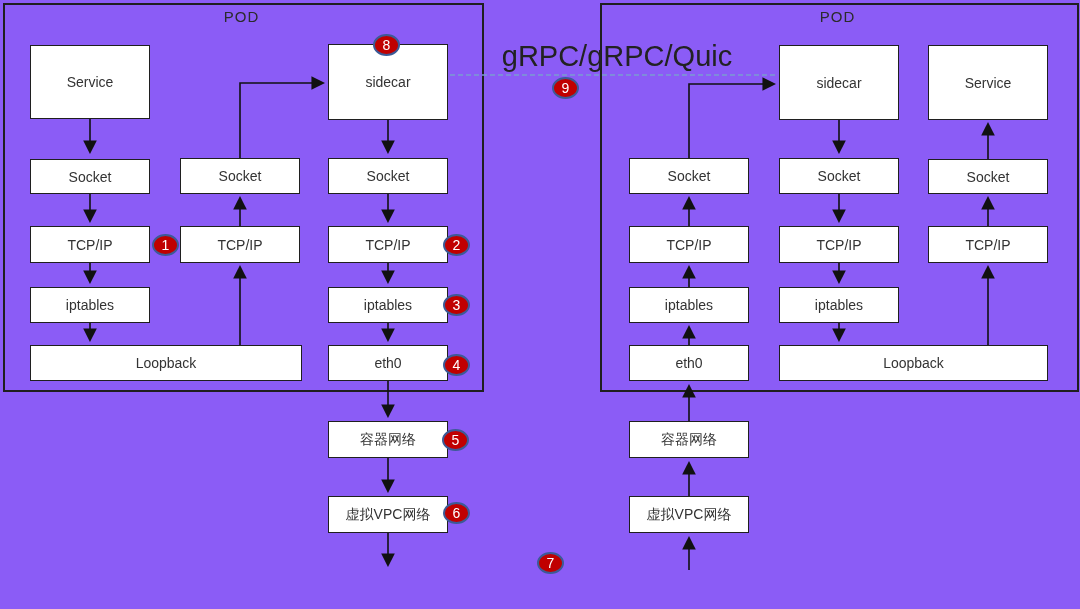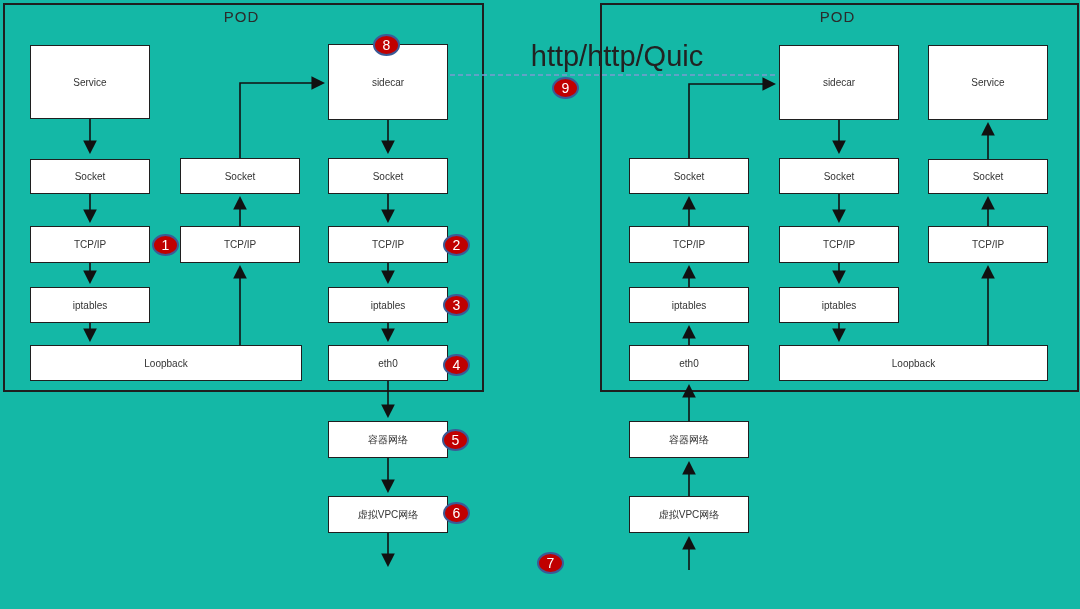--- a/index.html
+++ b/index.html
@@ -1,29 +1,29 @@
 <!DOCTYPE html>
 <html><head>
 <meta charset="utf-8">
 <style>
   html,body{margin:0;padding:0;background:#fff;}
   .stage{
-    position:relative;width:1080px;height:609px;background:#14b8a6;
+    position:relative;width:1080px;height:609px;background:#8b5cf6;
     font-family:"Liberation Sans","DejaVu Sans",sans-serif;overflow:hidden;
   }
   .pod{
     position:absolute;border:2px solid #1f1f1f;background:transparent;
   }
   .pod-label{
     position:absolute;text-align:center;font-size:15px;color:#2b2b2b;letter-spacing:1px;
   }
   .node{
     position:absolute;border:1.6px solid #1f1f1f;background:#fff;
     display:flex;align-items:center;justify-content:center;
-    font-size:10px;color:#333;box-sizing:border-box;white-space:nowrap;
+    font-size:14px;color:#333;box-sizing:border-box;white-space:nowrap;
   }
   .wires{position:absolute;left:0;top:0;pointer-events:none;}
   .badge{
     position:absolute;width:27px;height:22px;border-radius:50%;
     background:#c00000;border:2px solid #3c5a96;box-sizing:border-box;
     color:#fff;font-size:14px;line-height:18px;text-align:center;z-index:5;
   }
   .link-label{
     position:absolute;font-size:29px;color:#222;text-align:center;z-index:4;
   }
@@ -79,21 +79,21 @@
       <path d="M839 323 V340" marker-end="url(#ah)"></path>
 
       <path d="M988 345 V267" marker-end="url(#ah)"></path>
       <path d="M988 226 V198" marker-end="url(#ah)"></path>
       <path d="M988 159 V124" marker-end="url(#ah)"></path>
 
       <path d="M450 75 H778" stroke="#7b9ad2" stroke-width="1.4" stroke-dasharray="5 3"></path>
     </g>
   </svg>
 
-  <div class="link-label" style="left:483px;top:40px;width:268px;">http/http/Quic</div>
+  <div class="link-label" style="left:483px;top:40px;width:268px;">gRPC/gRPC/Quic</div>
 
   <div class="node" style="left:30px;top:45px;width:120px;height:74px;">Service</div>
   <div class="node" style="left:328px;top:44px;width:120px;height:76px;">sidecar</div>
   <div class="node" style="left:30px;top:159px;width:120px;height:35px;">Socket</div>
   <div class="node" style="left:180px;top:158px;width:120px;height:36px;">Socket</div>
   <div class="node" style="left:328px;top:158px;width:120px;height:36px;">Socket</div>
   <div class="node" style="left:30px;top:226px;width:120px;height:37px;">TCP/IP</div>
   <div class="node" style="left:180px;top:226px;width:120px;height:37px;">TCP/IP</div>
   <div class="node" style="left:328px;top:226px;width:120px;height:37px;">TCP/IP</div>
   <div class="node" style="left:30px;top:287px;width:120px;height:36px;">iptables</div>

